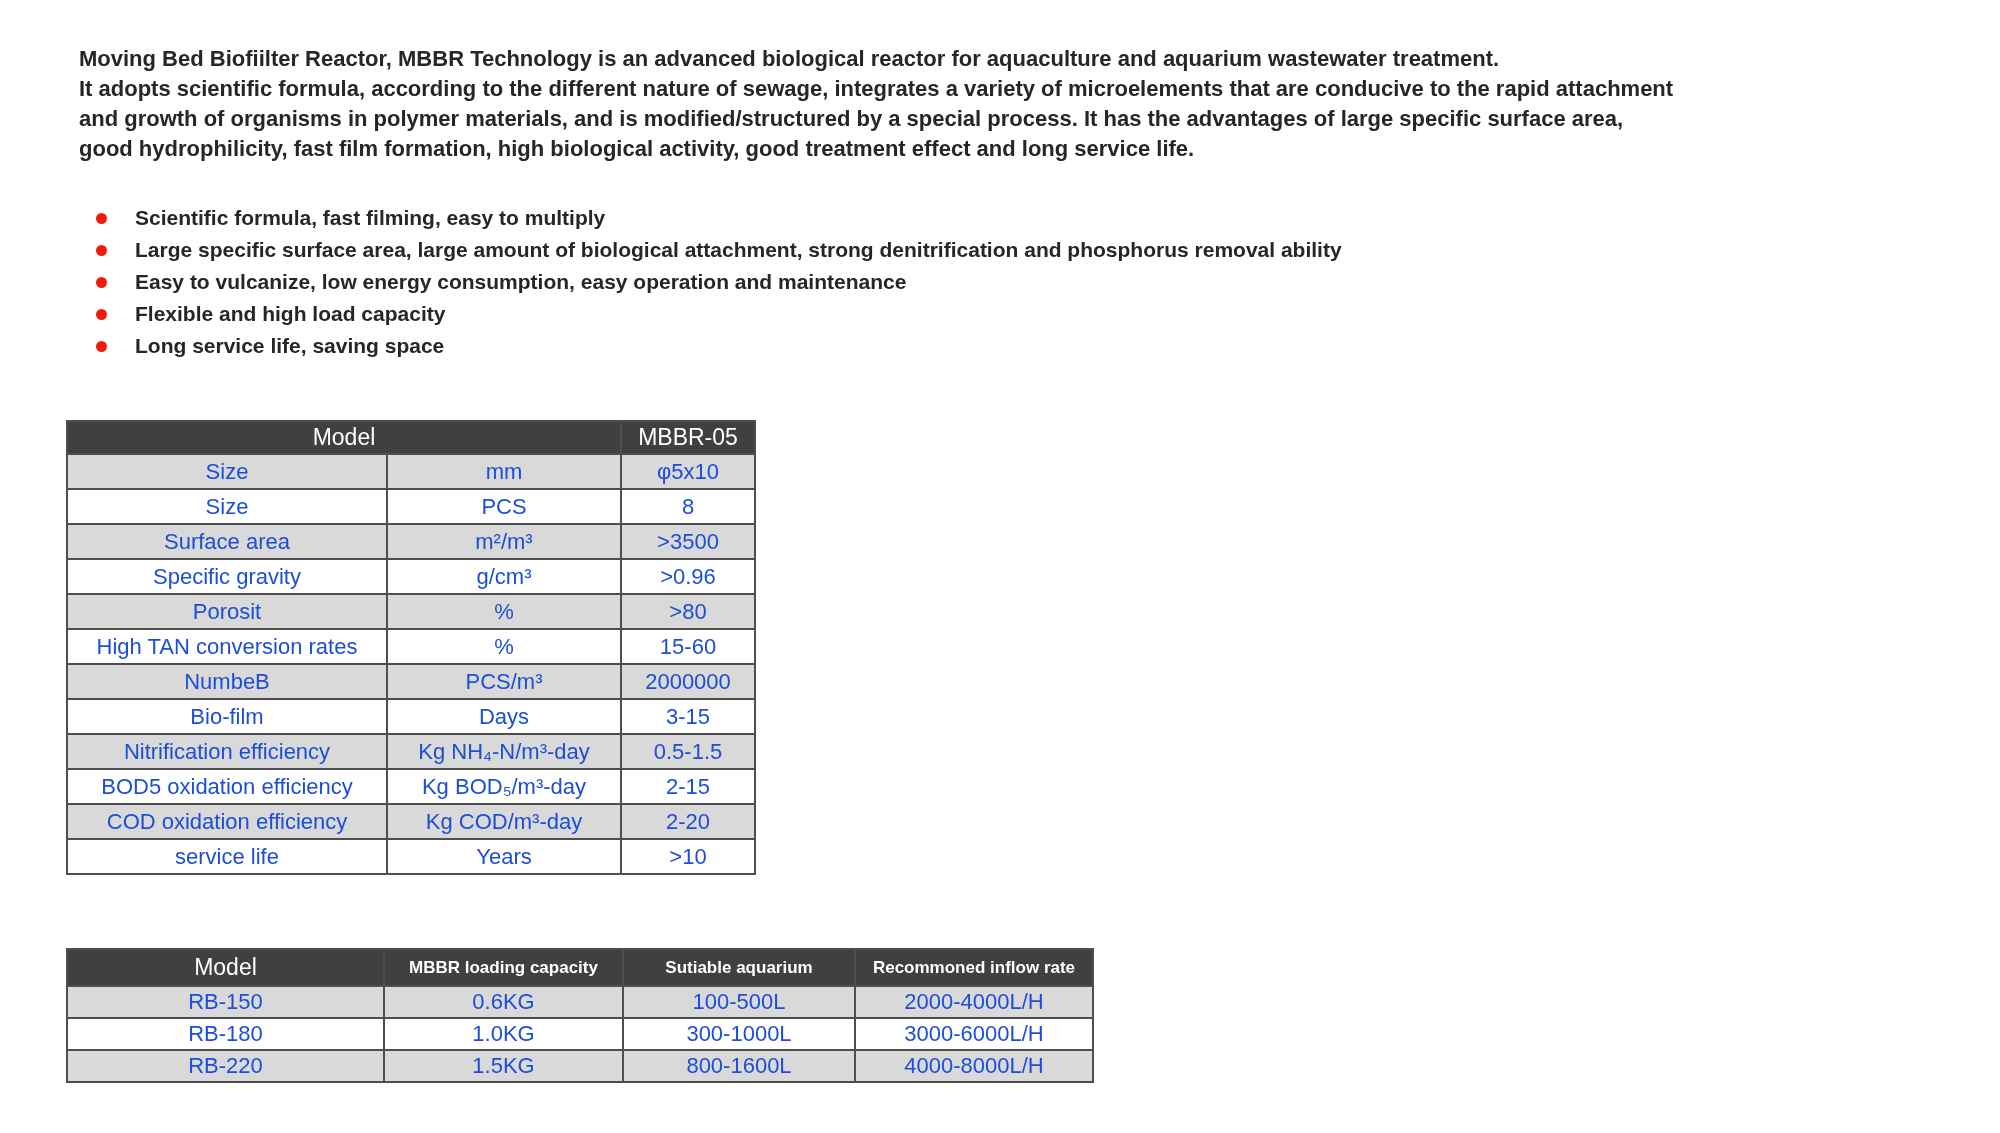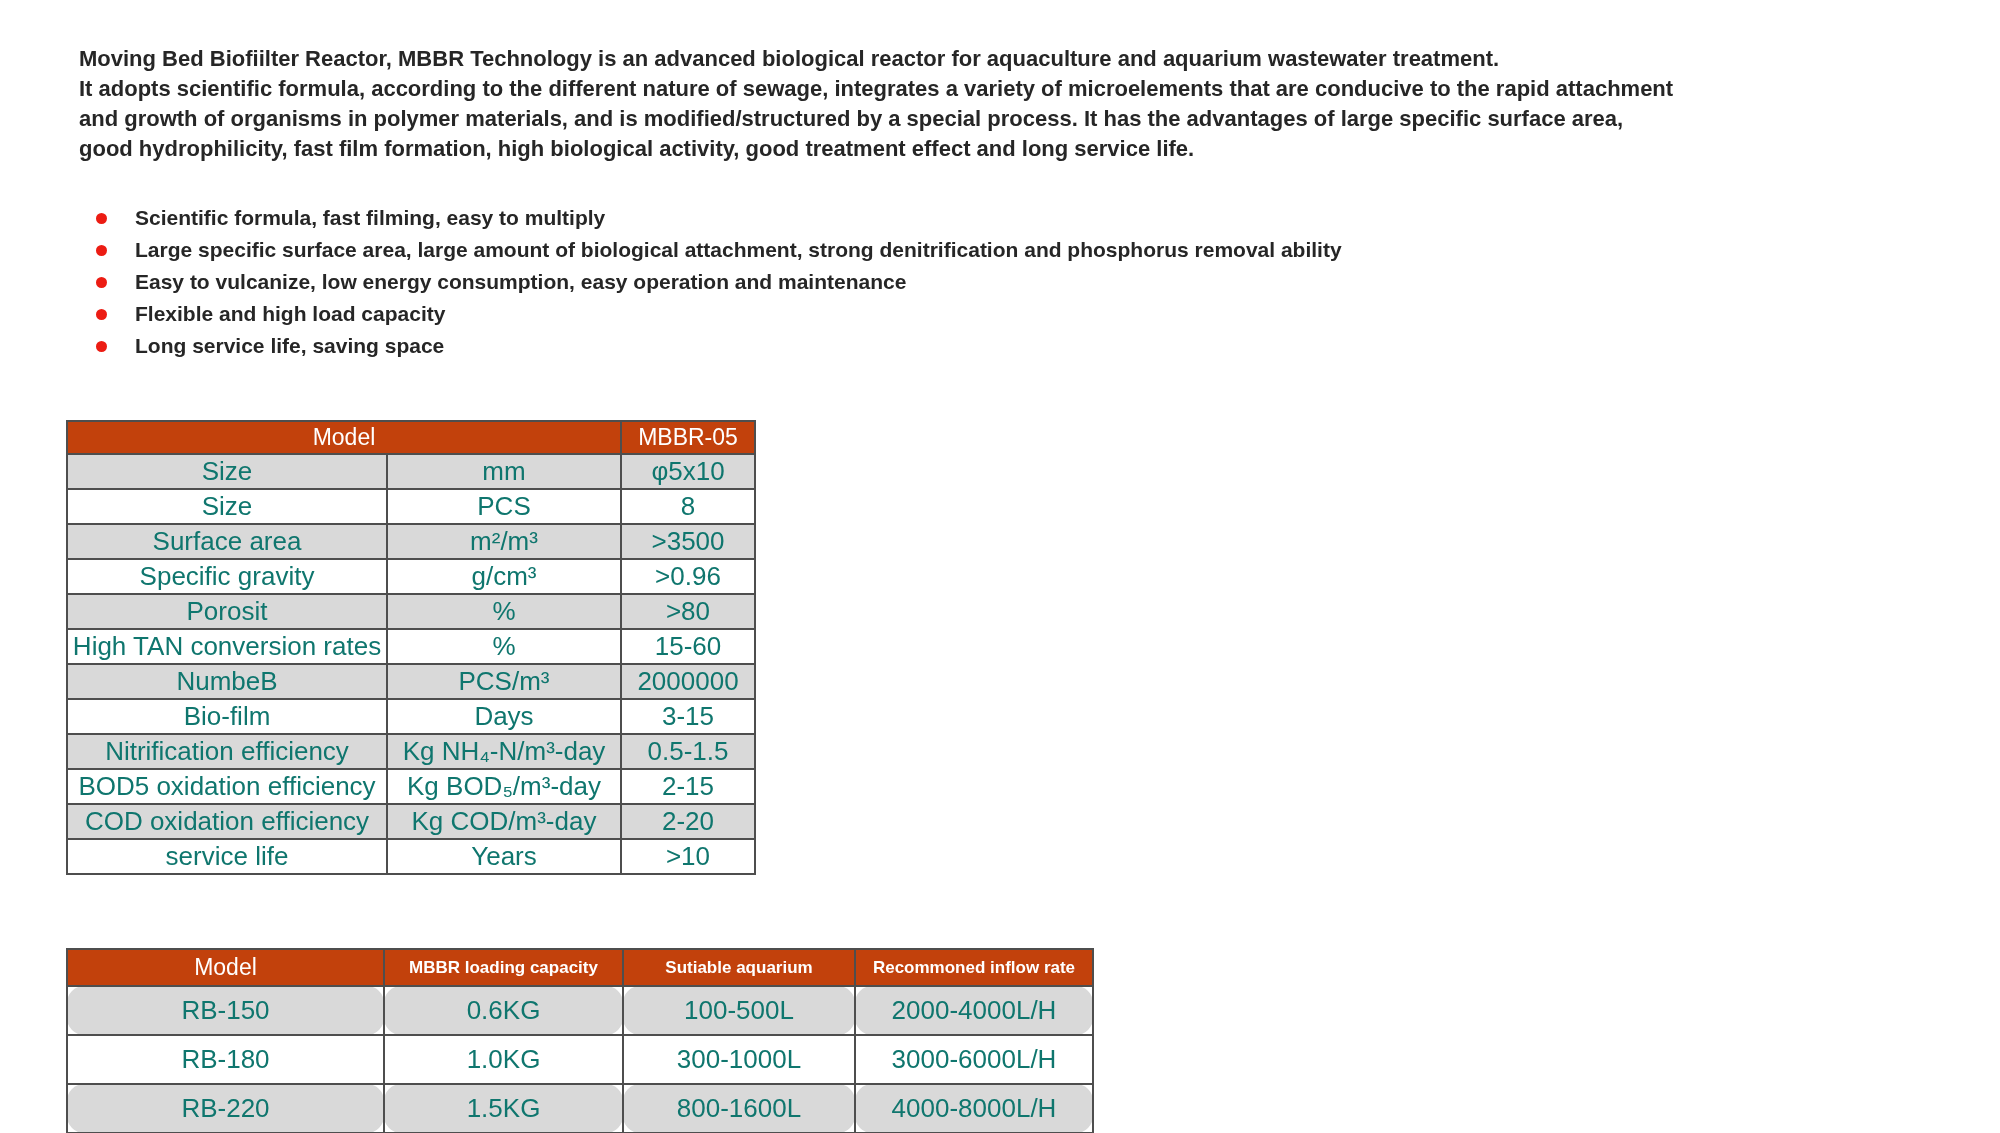--- a/index.html
+++ b/index.html
@@ -25,33 +25,33 @@
     background:#ec1c13; margin-right:28px; flex:0 0 auto;
   }
   .feature .txt {
     font-size:21px; font-weight:bold; color:#262626; white-space:nowrap;
   }
 
   
   table { border-collapse:collapse; position:absolute; table-layout:fixed; }
   td, th {
     border:2px solid #4e4e4e; text-align:center; vertical-align:middle;
-    font-size:26px; color:#0f766e; padding:0 4px; overflow:hidden; white-space:nowrap;
-  }
-  thead th { background:#c2410c; color:#ffffff; font-weight:400; }
+    font-size:22px; color:#1d4ed8; padding:0 4px; overflow:hidden; white-space:nowrap;
+  }
+  thead th { background:#404040; color:#ffffff; font-weight:400; }
 
   .spec-table { left:66px; top:420px; width:688px; }
   .spec-table thead th { height:33px; font-size:23px; }
   .spec-table tbody td { height:35px; }
   .spec-table tbody tr:nth-child(odd) td { background:#d9d9d9; }
 
   .model-table { left:66px; top:948px; width:1026px; }
   .model-table thead th { height:37px; font-size:23px; }
   .model-table thead th.small { font-size:17px; font-weight:700; }
-  .model-table tbody td { height:49px;border-radius:17px; }
+  .model-table tbody td { height:32px; }
   .model-table tbody tr:nth-child(odd) td { background:#d9d9d9; }
 </style>
 </head>
 <body>
 
 <div class="page">
 
   <div class="intro">
     <div class="line">Moving Bed Biofiilter Reactor, MBBR Technology is an advanced biological reactor for aquaculture and aquarium wastewater treatment.</div>
     <div class="line">It adopts scientific formula, according to the different nature of sewage, integrates a variety of microelements that are conducive to the rapid attachment</div>

